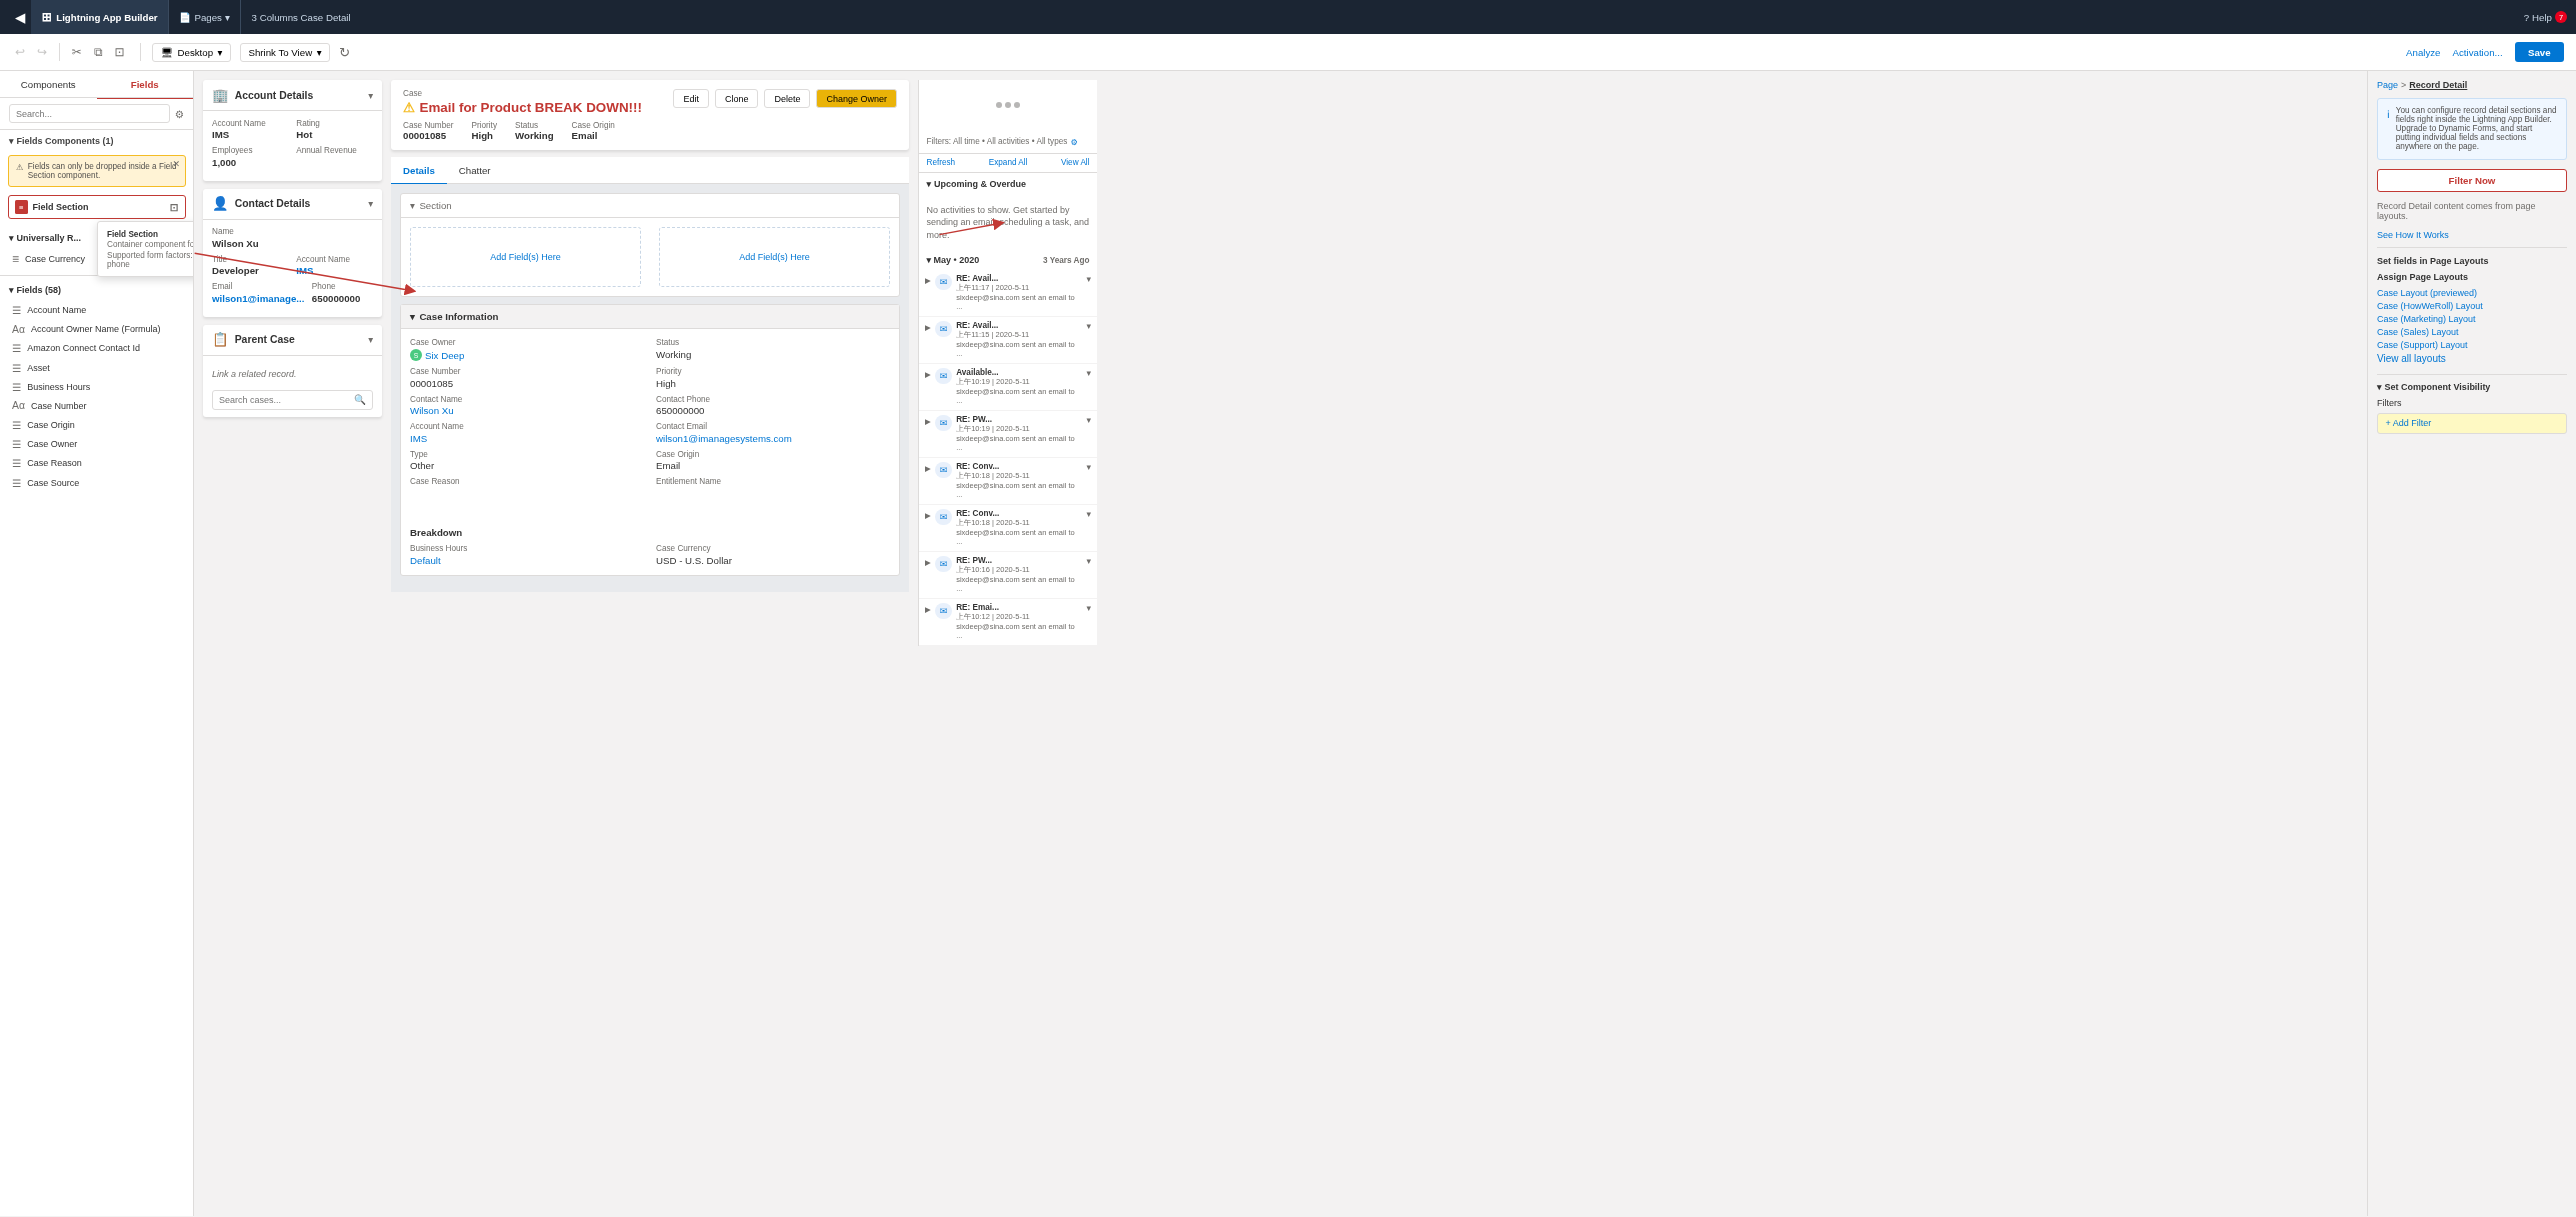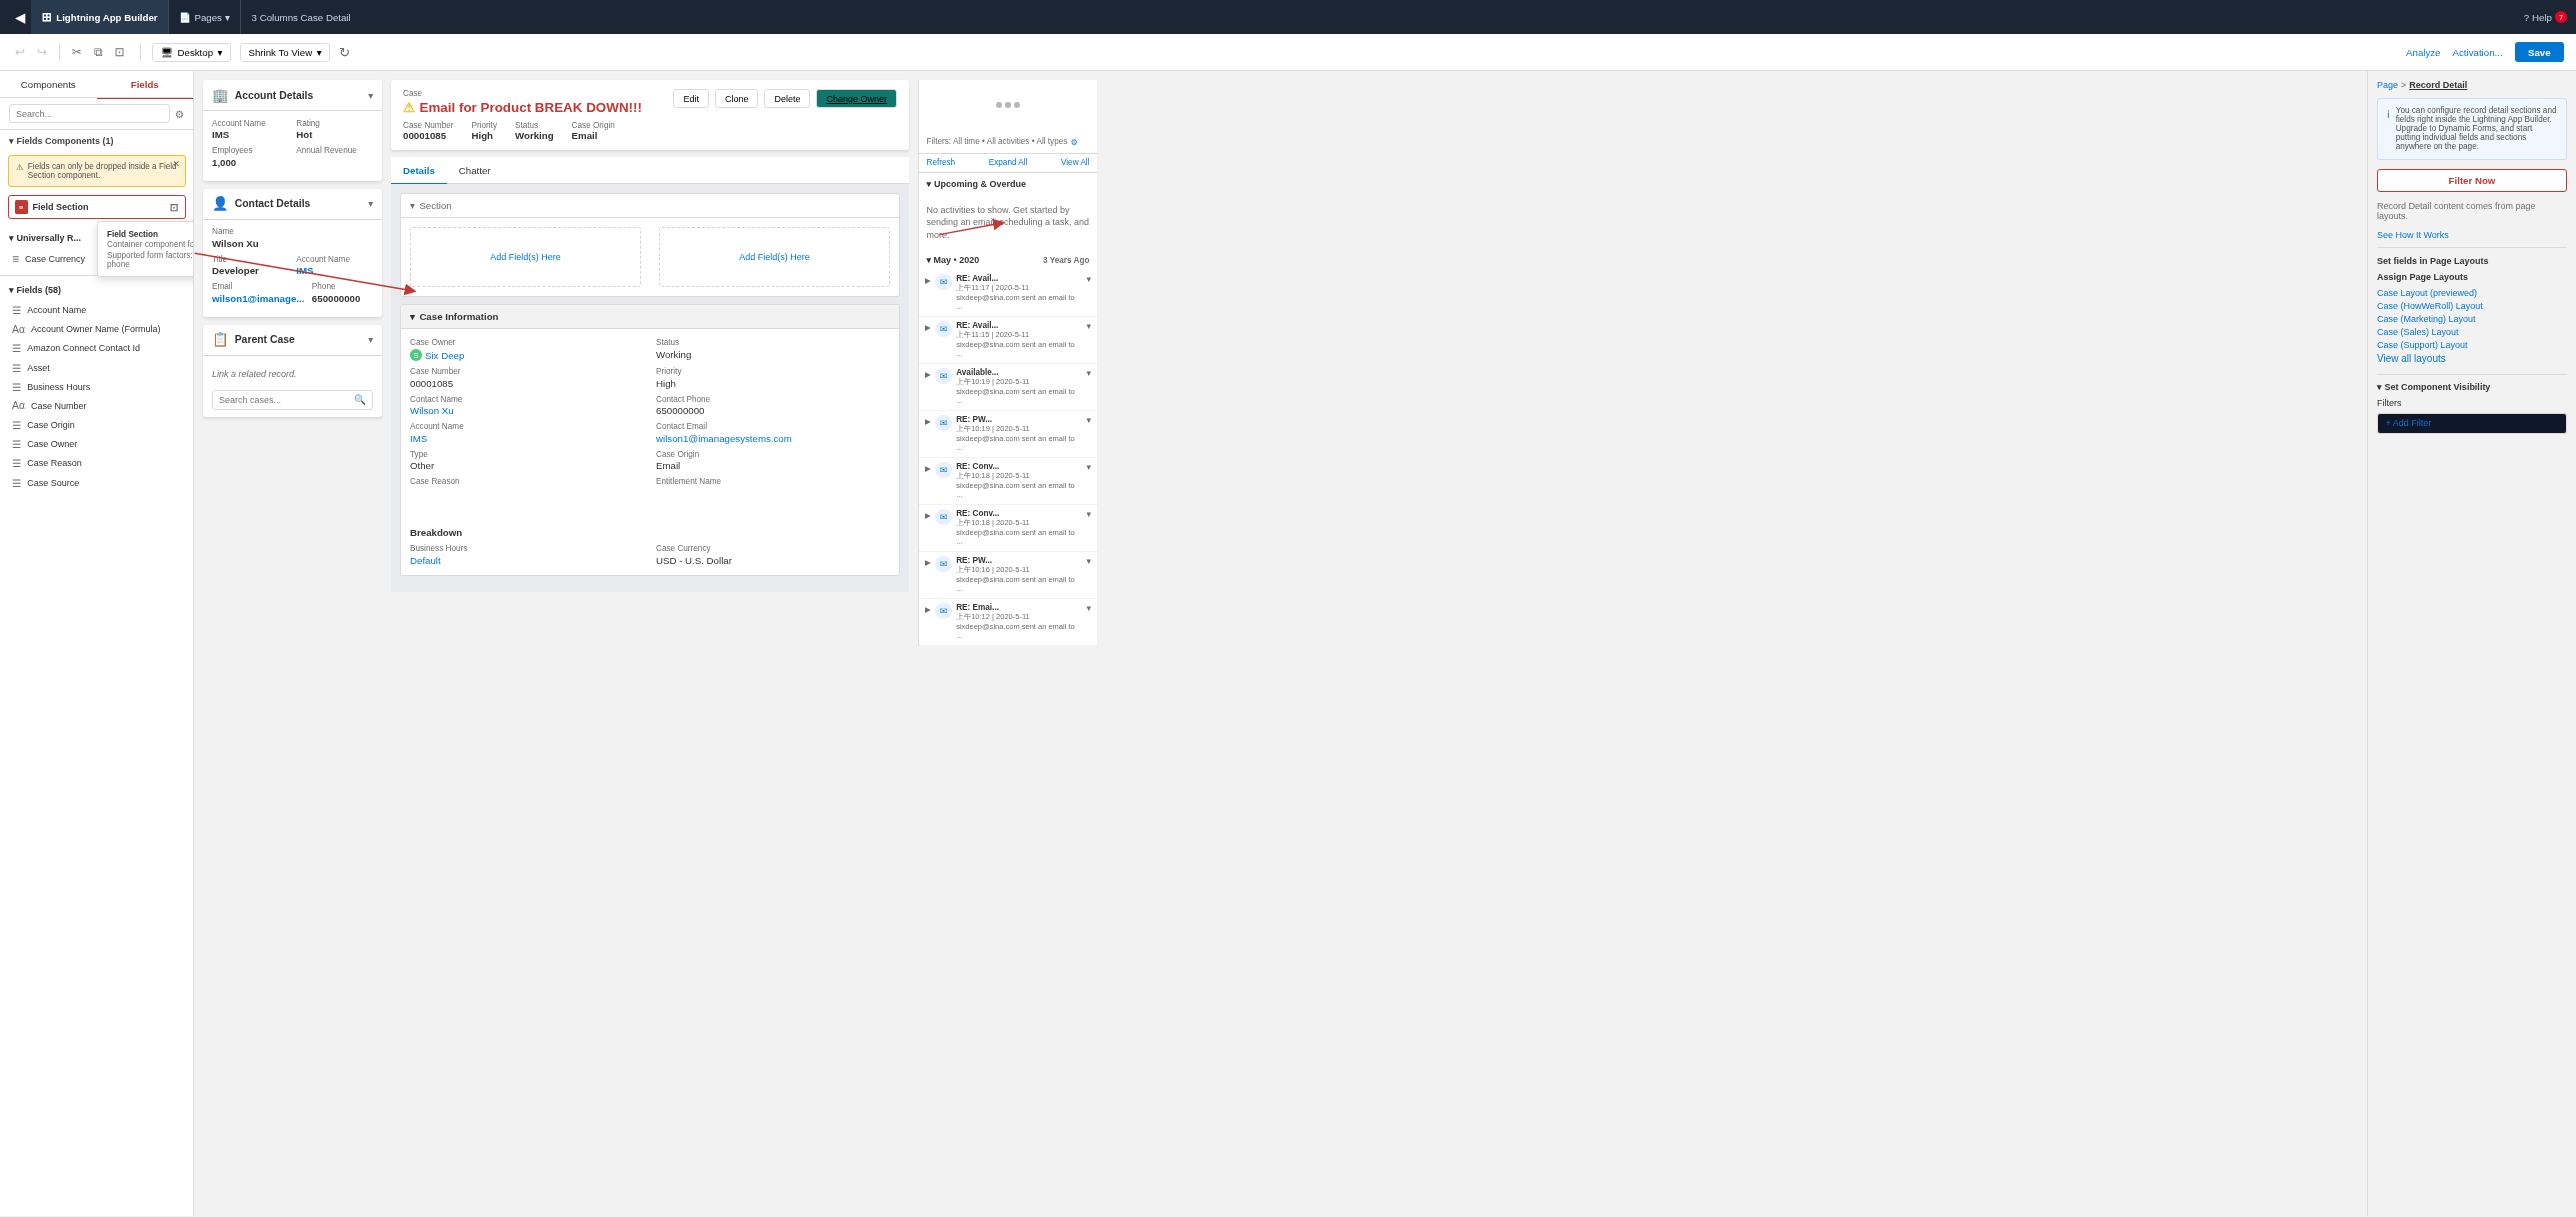--- a/index.html
+++ b/index.html
@@ -197,21 +197,21 @@
       box-shadow: 0 1.5px 3px rgba(0,0,0,0.1);
     }
     .case-header-top { display: flex; align-items: flex-start; justify-content: space-between; }
     .case-label { font-size: 8.2px; color: #706e6b; margin-bottom: 1.5px; }
     .case-title { font-size: 13.4px; font-weight: 700; color: #c23934; display: flex; align-items: center; gap: 4.5px; }
     .case-actions { display: flex; gap: 6px; }
     .case-action-btn {
       border: 0.7px solid #dddbda; background: #fff; border-radius: 3px;
       padding: 3.7px 9px; font-size: 9px; cursor: pointer;
     }
-    .case-action-btn.change-owner { background: #0f766e; text-decoration: underline; }
+    .case-action-btn.change-owner { background: #eab308; }
     .case-meta { display: flex; gap: 18px; margin-top: 6px; }
     .meta-field { }
     .meta-label { font-size: 8.2px; color: #706e6b; }
     .meta-value { font-size: 9.7px; font-weight: 600; }
 
     
     .detail-tabs { display: flex; border-bottom: 1.5px solid #dddbda; background: #fff; margin-bottom: 0; }
     .detail-tab {
       padding: 7.5px 12px; font-size: 9.7px; cursor: pointer;
       border-bottom: 1.5px solid transparent; margin-bottom: -1.5px;
@@ -331,21 +331,21 @@
     .layout-link { color: #0176d3; cursor: pointer; font-size: 9px; display: block; margin-bottom: 3px; }
     .view-all-link { color: #0176d3; cursor: pointer; font-size: 10px; margin-bottom: 10.4px; display: block; }
     .set-visibility-header {
       display: flex; align-items: center; gap: 3px; font-size: 9px;
       font-weight: 600; cursor: pointer; margin-bottom: 6px;
     }
     .filters-label { font-size: 9px; color: #333; margin-bottom: 4.5px; }
     .add-filter-btn {
       display: flex; align-items: center; gap: 4.5px; border: 0.7px solid #dddbda;
       border-radius: 3px; padding: 4.5px 7.5px; font-size: 9px; color: #0176d3;
-      background: #0f172a; cursor: pointer; width: 100%;
+      background: #fef9c3; cursor: pointer; width: 100%;
     }
 
     
     .loading-spinner {
       display: flex; align-items: center; justify-content: center;
       padding: 22.4px;
     }
     .spinner-dots {
       display: flex; gap: 3px;
     }

